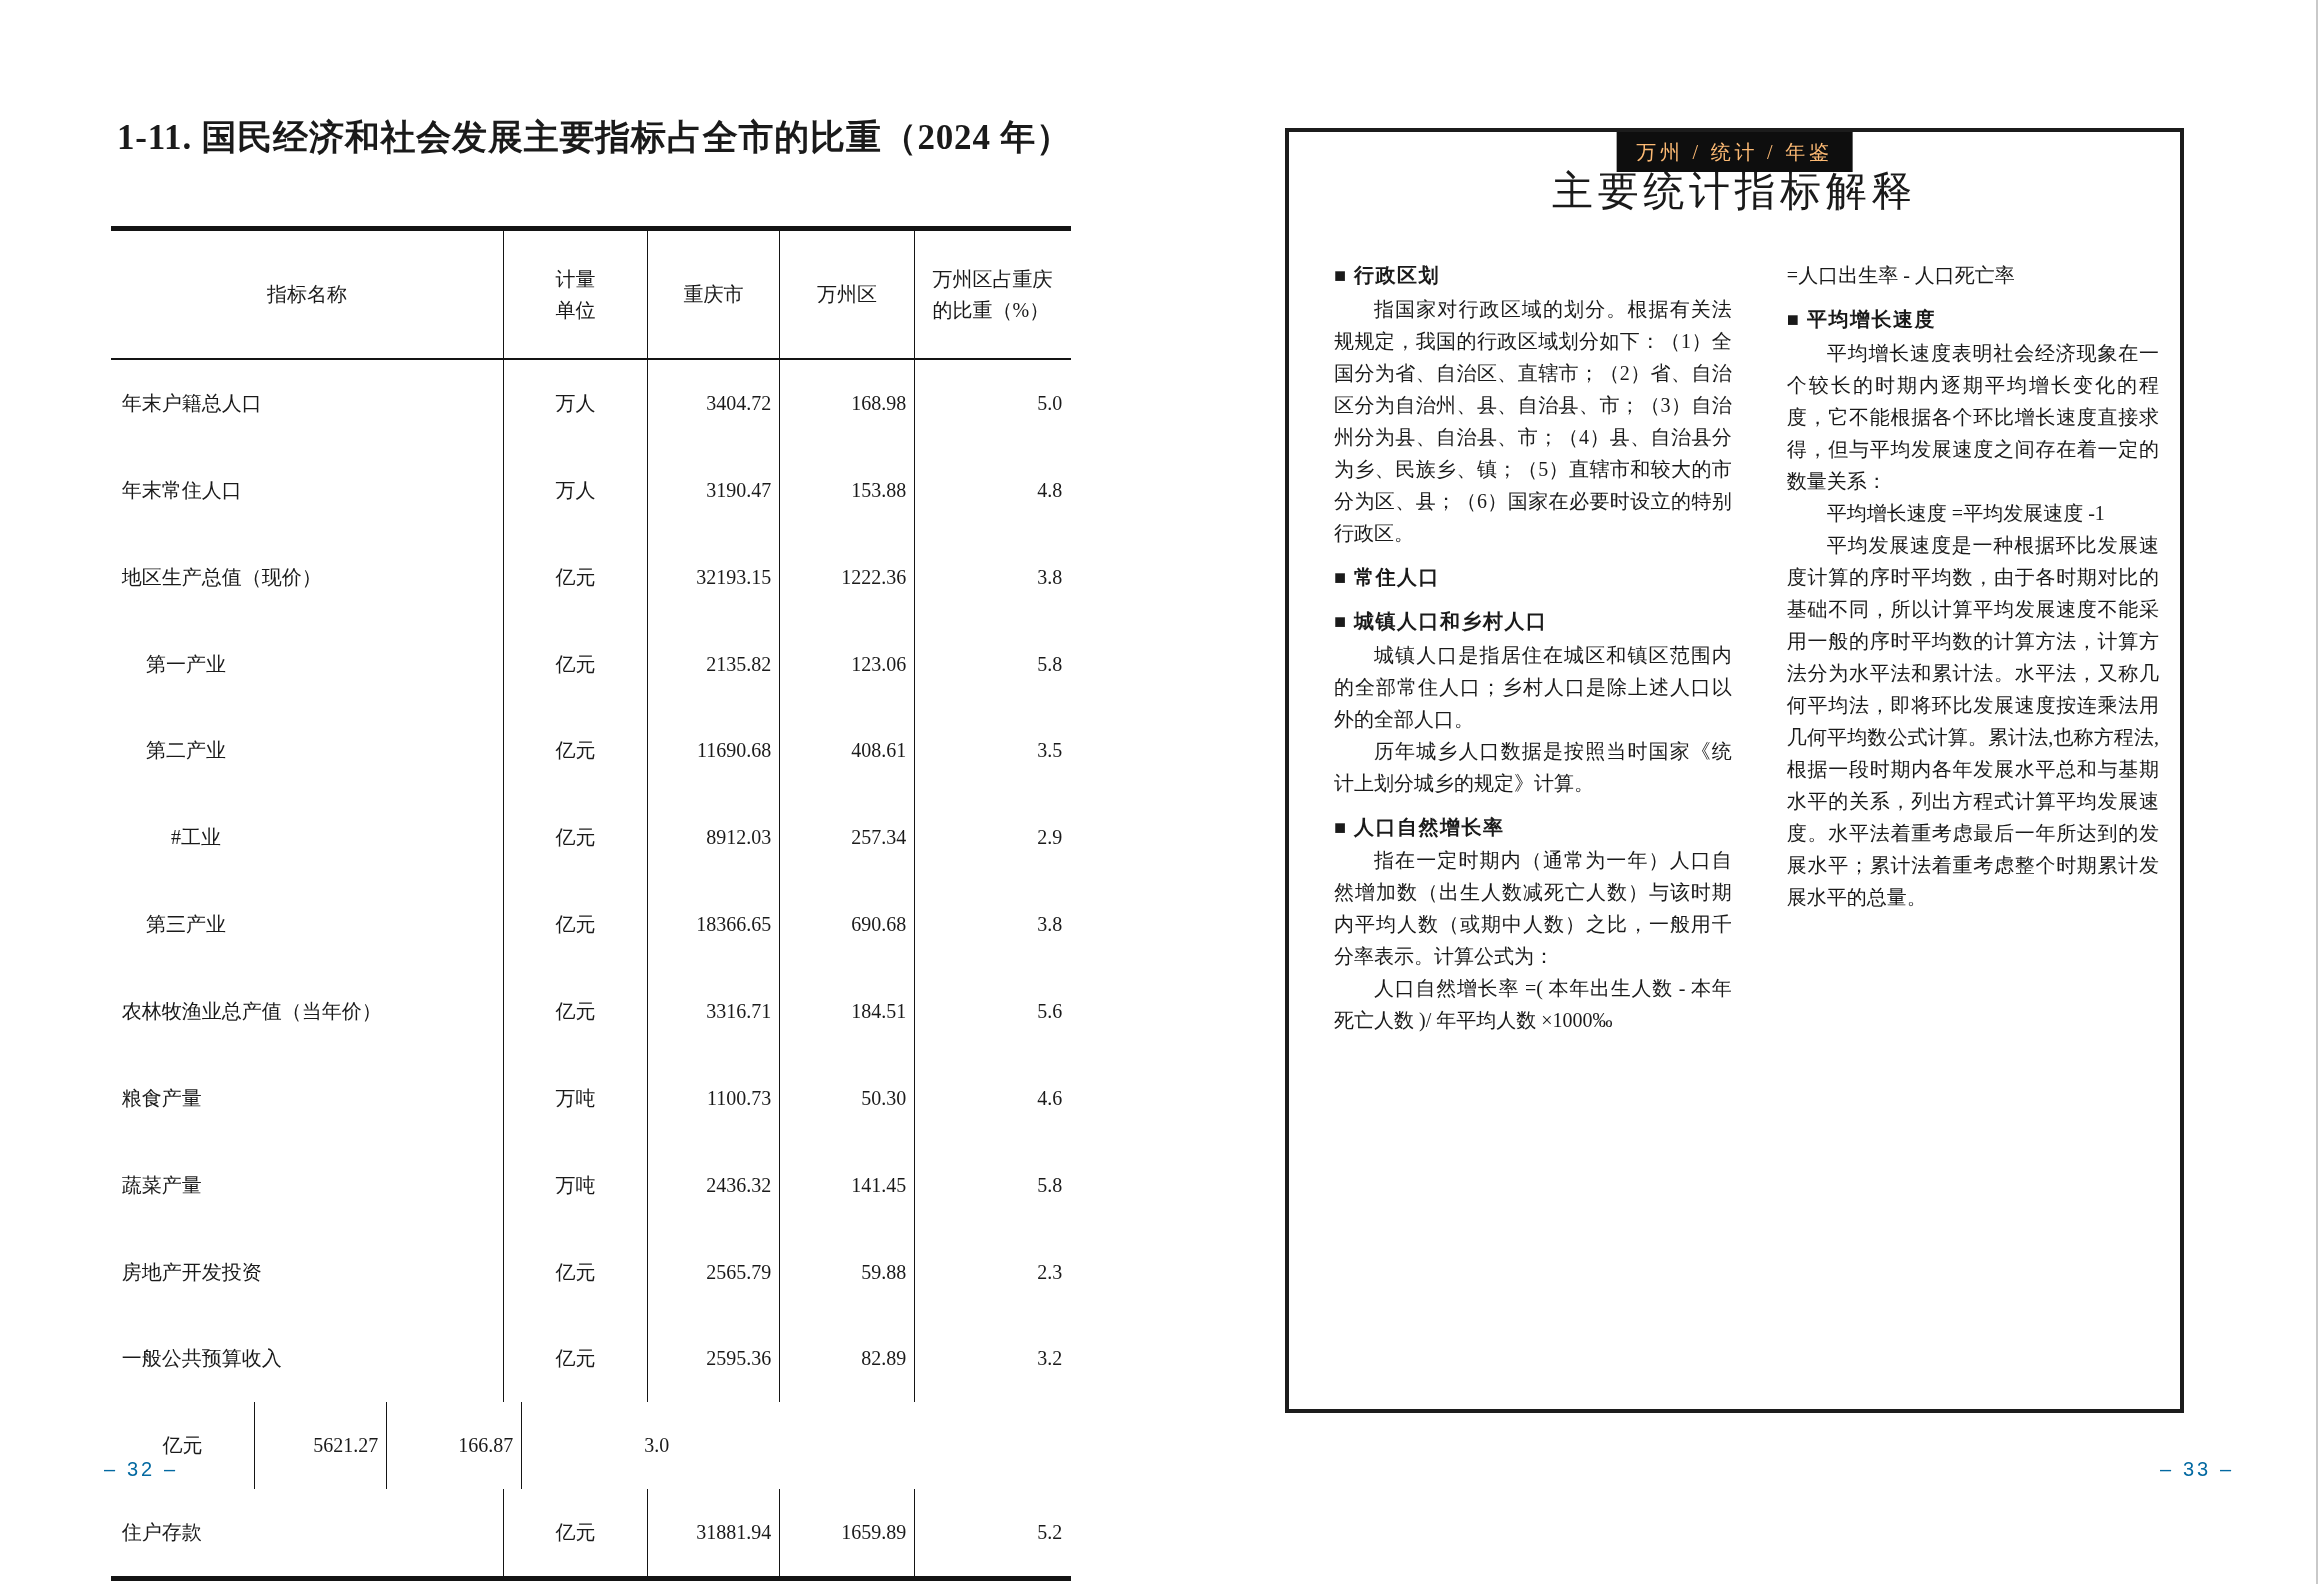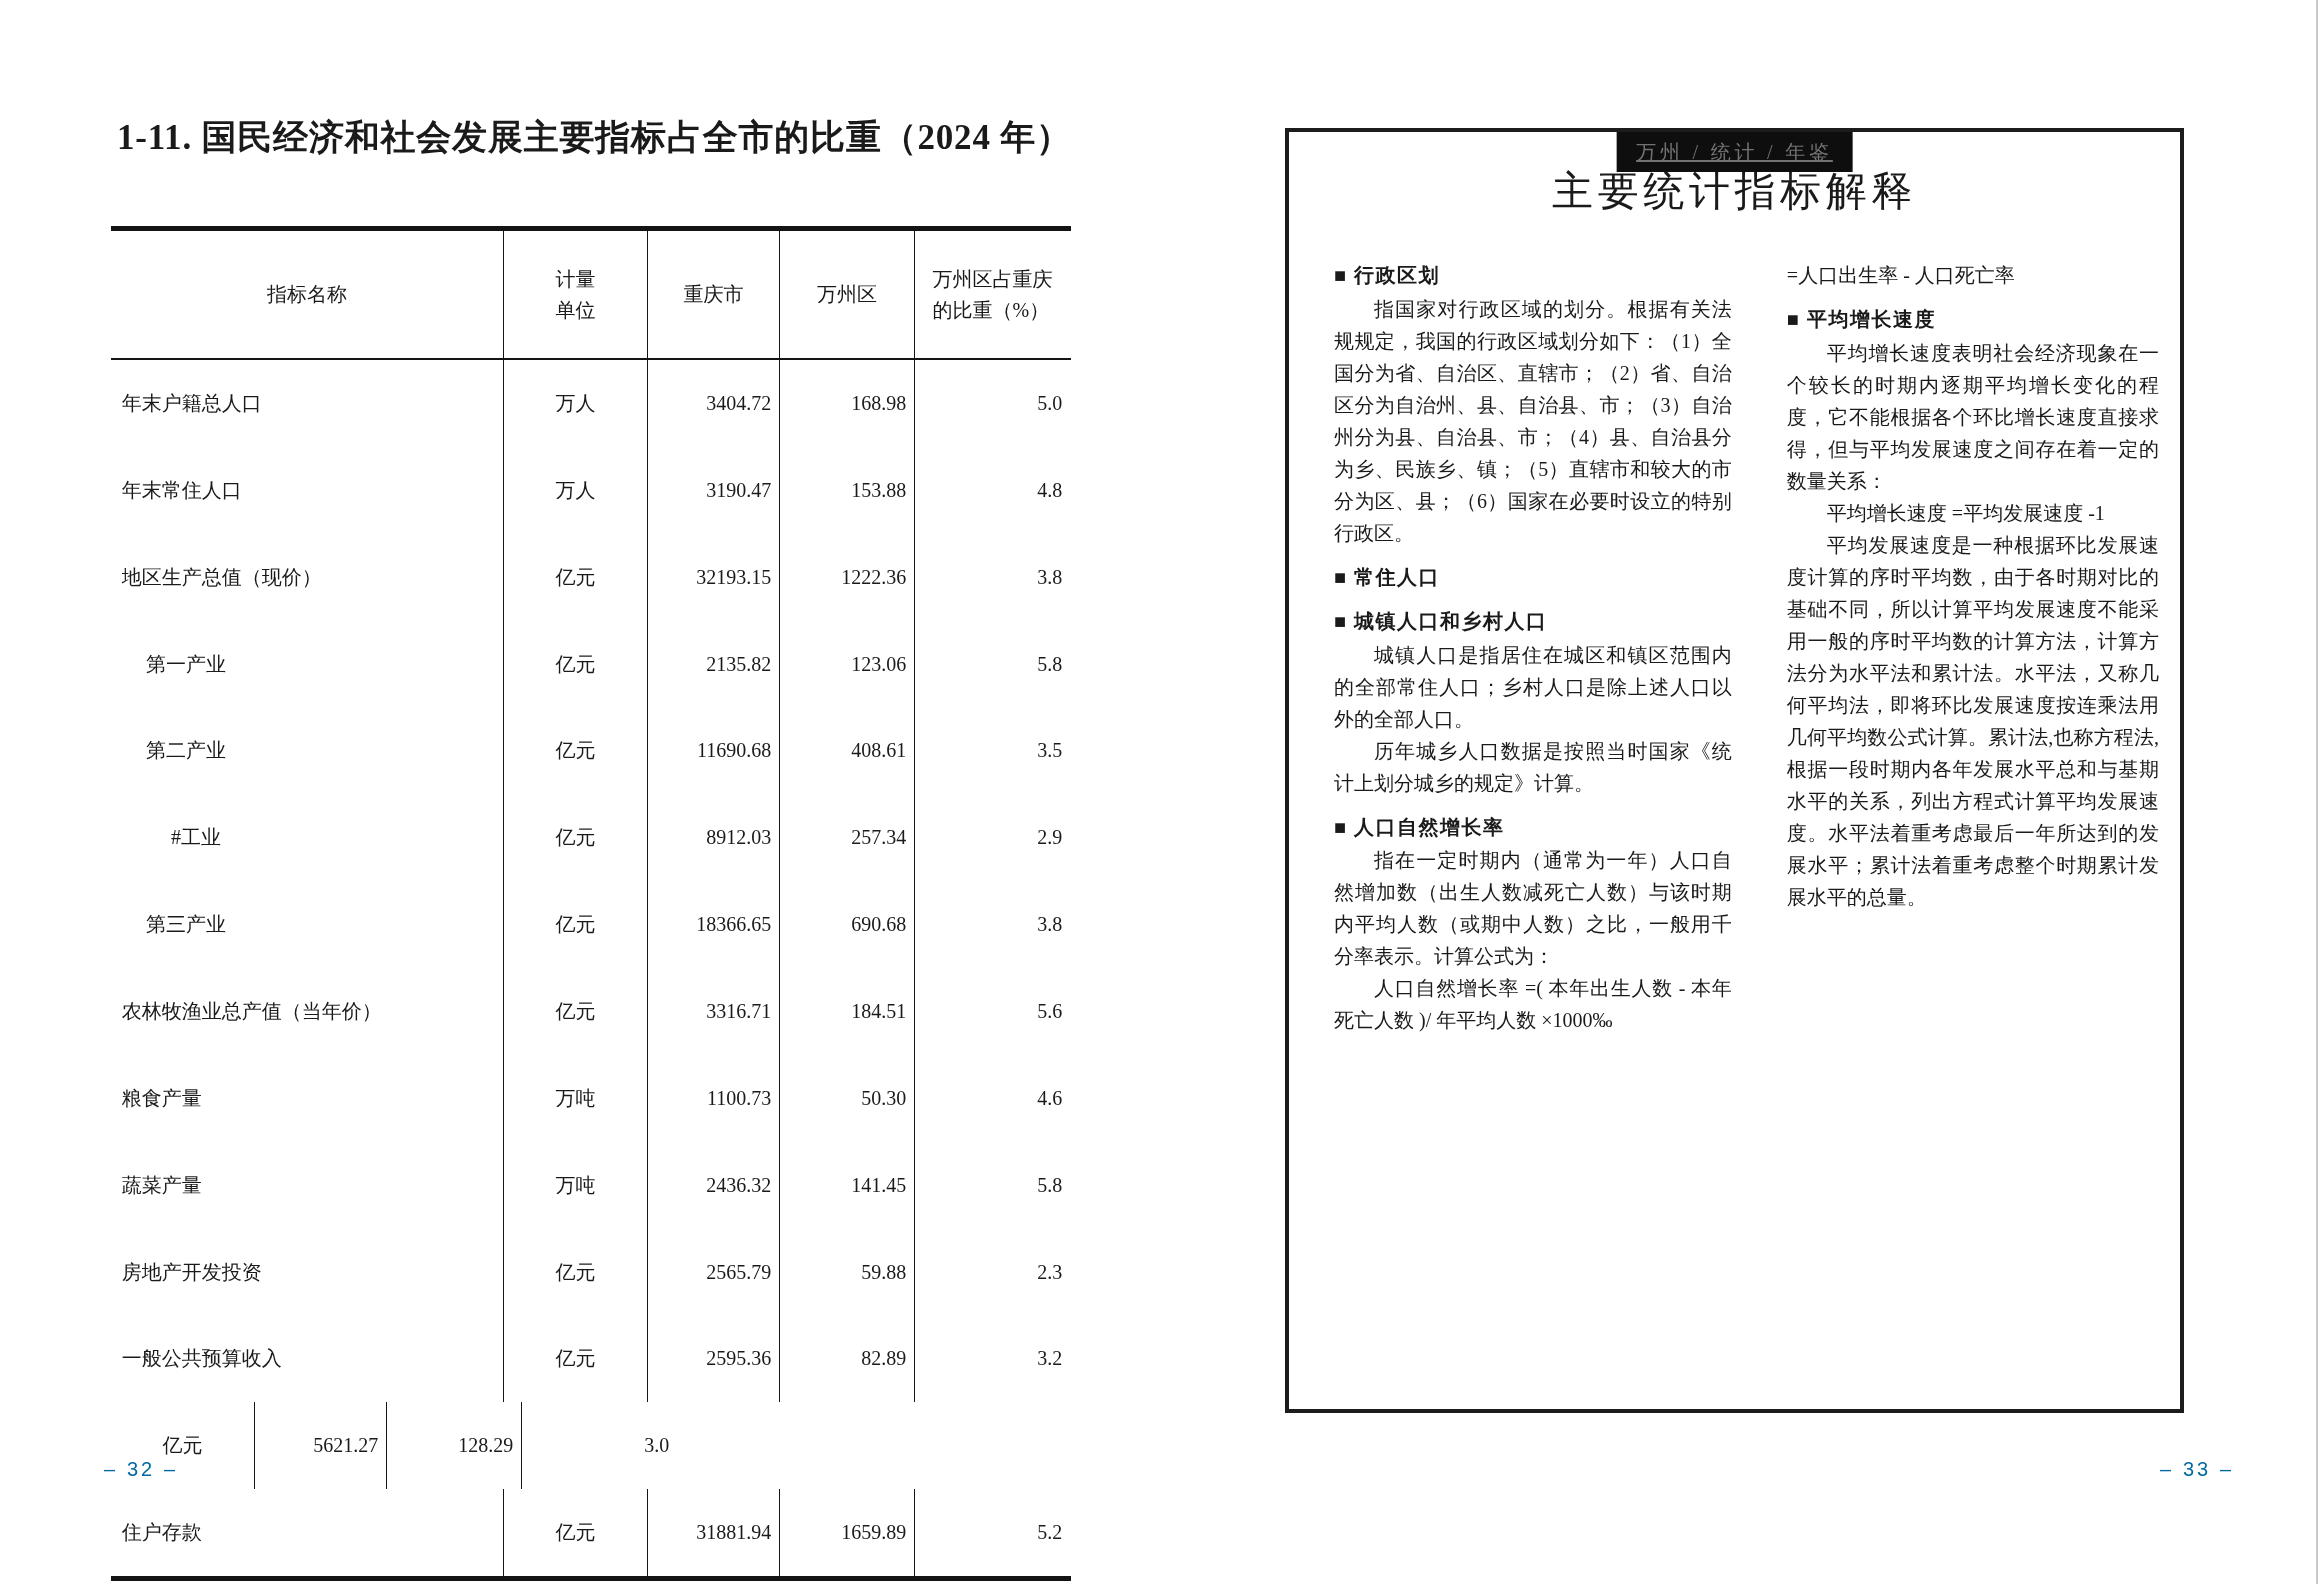--- a/index.html
+++ b/index.html
@@ -44,23 +44,23 @@
   }
   .pn-left{left:104px;}
   .pn-right{left:2160px;}
   
   .exp-box{
     position:absolute;left:1285px;top:128px;width:899px;height:1285px;
     border:4.6px solid #1c1c1c;box-sizing:border-box;background:#fff;
   }
   .badge{
     position:absolute;top:0;left:50%;transform:translateX(-50%);
-    height:40px;min-width:180px;padding:0 20px;background:#0e0e0e;color:#737373;
+    height:40px;min-width:180px;padding:0 20px;background:#0e0e0e;color:#fdba74;
     display:flex;align-items:center;justify-content:center;
-    font-size:20px;letter-spacing:3.8px;white-space:nowrap;text-decoration:underline;
+    font-size:20px;letter-spacing:3.8px;white-space:nowrap;
   }
   .exp-title{
     margin:35px 0 0;text-align:center;
     font-size:41px;line-height:49px;font-weight:500;letter-spacing:4.6px;
   }
   .cols{display:flex;margin:43px 21px 0 45px;gap:55px;}
   .col{font-size:20px;line-height:32px;}
   .col-l{width:402px;}
   .col-r{width:376px;}
   .blk{margin:0;text-align:justify;text-justify:inter-ideograph;}
@@ -191,21 +191,21 @@
     <div class="cell c-name ind0">一般公共预算收入</div>
     <div class="cell c-unit">亿元</div>
     <div class="cell c-cq">2595.36</div>
     <div class="cell c-wz">82.89</div>
     <div class="cell c-ratio">3.2</div>
   </div>
 
   <div class="trow">
     <div class="cell c-unit">亿元</div>
     <div class="cell c-cq">5621.27</div>
-    <div class="cell c-wz">128.29</div>
+    <div class="cell c-wz">166.87</div>
     <div class="cell c-ratio">3.0</div>
   </div>
 
   <div class="trow">
     <div class="cell c-name ind0">住户存款</div>
     <div class="cell c-unit">亿元</div>
     <div class="cell c-cq">31881.94</div>
     <div class="cell c-wz">1659.89</div>
     <div class="cell c-ratio">5.2</div>
   </div>

